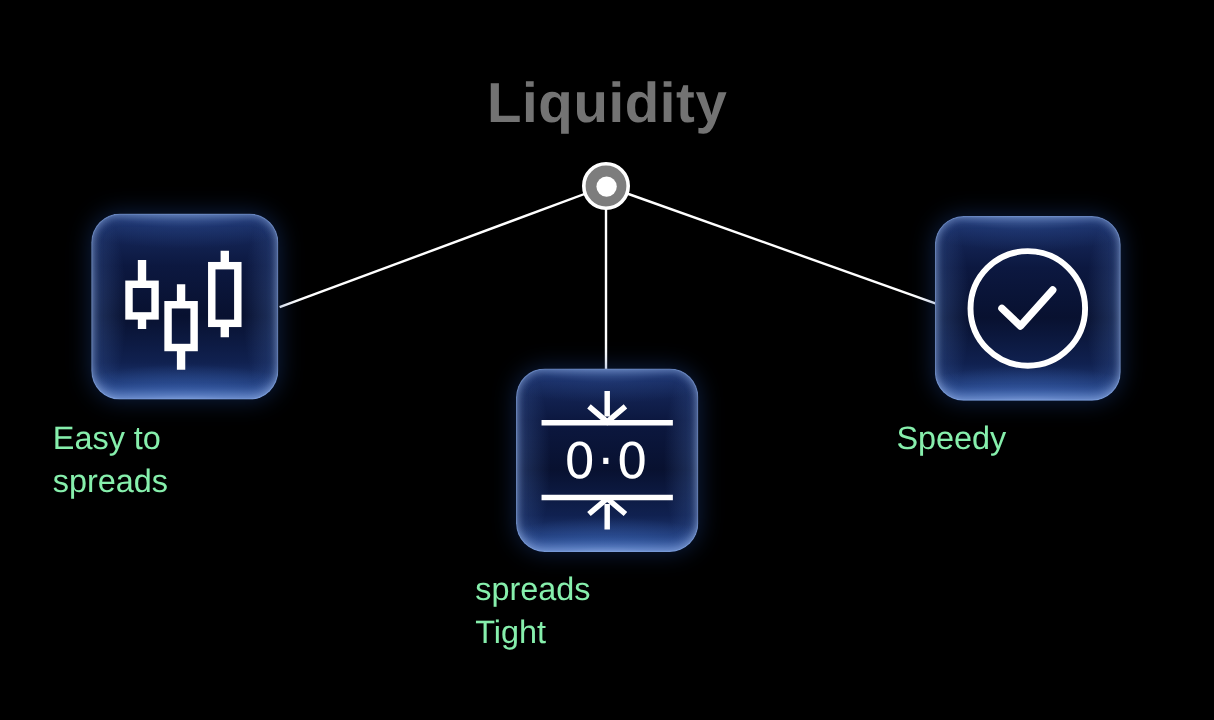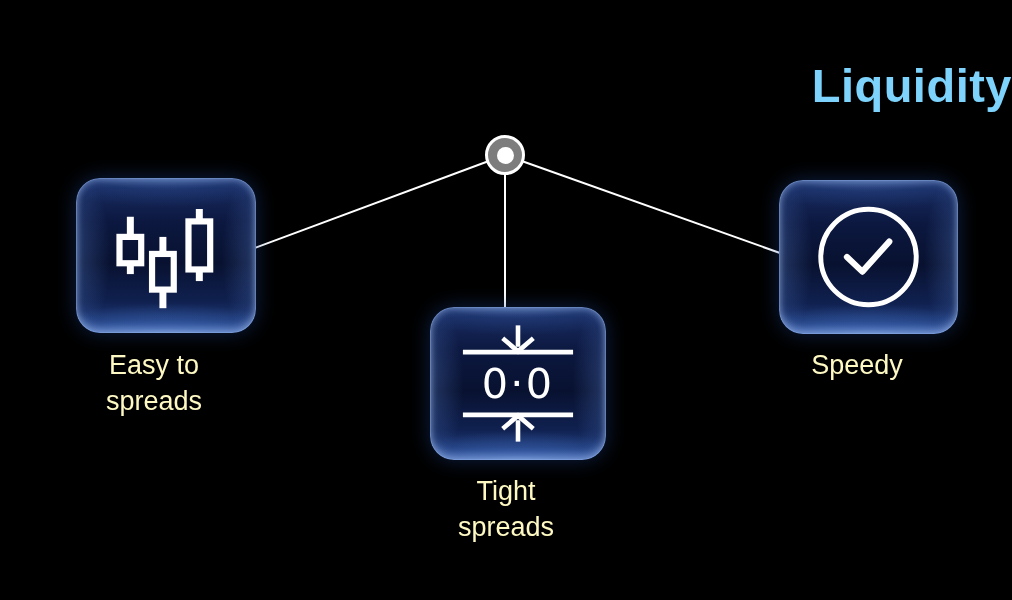--- a/index.html
+++ b/index.html
@@ -13,26 +13,26 @@
     width: 1012px;
     height: 600px;
     background: #000000;
     overflow: hidden;
   }
   .title {
     position: absolute;
     top: 58px;
     left: 0;
     width: 100%;
-    text-align: right;
+    text-align: center;
     font-size: 47px;
     line-height: 56px;
     font-weight: 700;
     letter-spacing: 0.5px;
-    color: #7dd3fc;
+    color: #737373;
     margin: 0;
     z-index: 2;
   }
   .connectors {
     position: absolute;
     left: 0;
     top: 0;
     width: 1012px;
     height: 600px;
     z-index: 1;
@@ -66,39 +66,37 @@
       radial-gradient(140% 50% at 50% 112%, rgba(141,177,238,0.90) 0%, rgba(64,108,190,0.55) 30%, rgba(13,26,64,0) 62%),
       radial-gradient(120% 40% at 50% -10%, rgba(110,148,216,0.75) 0%, rgba(45,78,150,0.30) 45%, rgba(0,0,0,0) 72%),
       radial-gradient(45% 110% at -8% 50%, rgba(86,126,200,0.50) 0%, rgba(0,0,0,0) 60%),
       radial-gradient(45% 110% at 108% 50%, rgba(86,126,200,0.50) 0%, rgba(0,0,0,0) 60%),
       linear-gradient(180deg, #1a2f66 0%, #0c1840 28%, #081130 55%, #102150 80%, #28498e 100%);
     box-shadow:
       inset 0 0 0 1px rgba(150,185,245,0.28),
       inset 0 3px 7px rgba(175,205,255,0.35),
       inset 0 -4px 9px rgba(185,210,255,0.50),
       0 0 20px rgba(30,70,150,0.45);
-    padding-left: 24px;
   }
   .tile svg {
     position: absolute;
     inset: 0;
     width: 100%;
     height: 100%;
   }
   .tile-left   { left: 76px;  top: 178px; width: 156px; height: 155px; }
   .tile-middle { left: 430px; top: 307px; width: 152px; height: 153px; }
   .tile-right  { left: 779px; top: 180px; width: 155px; height: 154px; }
   .node-label {
     position: absolute;
     width: 220px;
-    text-align: center;
     font-size: 27px;
     line-height: 36px;
     font-weight: 400;
-    color: #fef9c3;
+    color: #86efac;
     z-index: 2;
   }
   .label-left   { left: 44px;  top: 347px; }
   .label-middle { left: 396px; top: 473px; }
   .label-right  { left: 747px; top: 347px; }
   .node-label span { display: block; }
   .spread-zero-text {
     font-family: "DejaVu Sans", "Liberation Sans", sans-serif;
     font-weight: 500;
     letter-spacing: 1.5px;
@@ -162,21 +160,21 @@
       </g>
     </svg>
   </div>
 
   <div class="node-label label-left">
     <span>Easy to</span>
     <span>spreads</span>
   </div>
 
   <div class="node-label label-middle">
+    <span>spreads</span>
     <span>Tight</span>
-    <span>spreads</span>
   </div>
 
   <div class="node-label label-right">
     <span>Speedy</span>
   </div>
 
 </div>
 
 </body></html>

